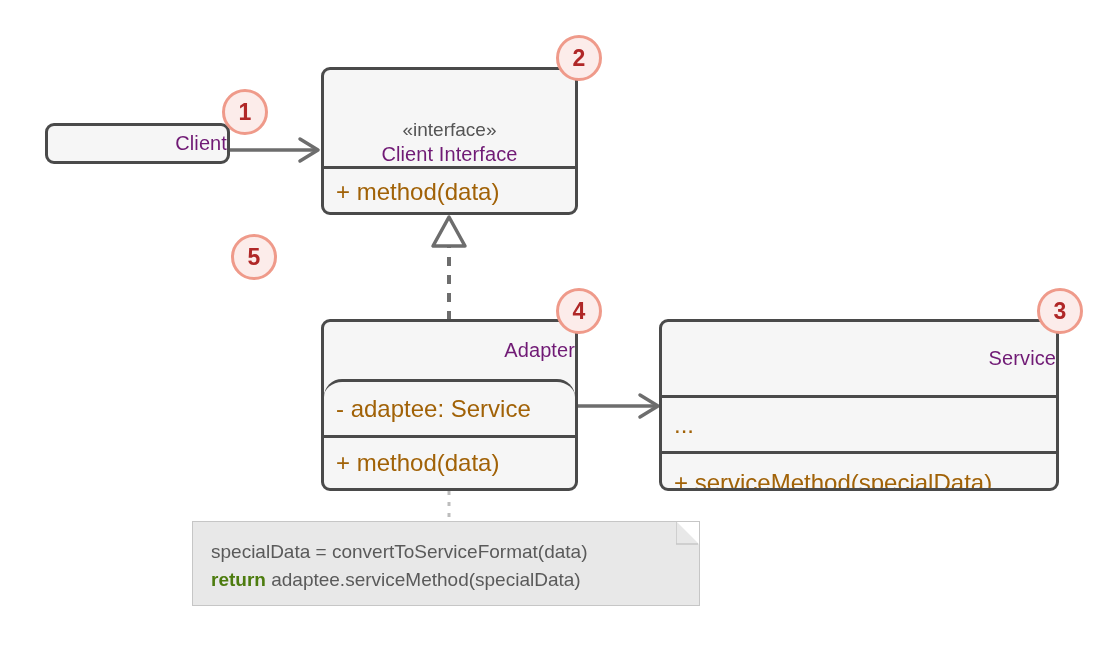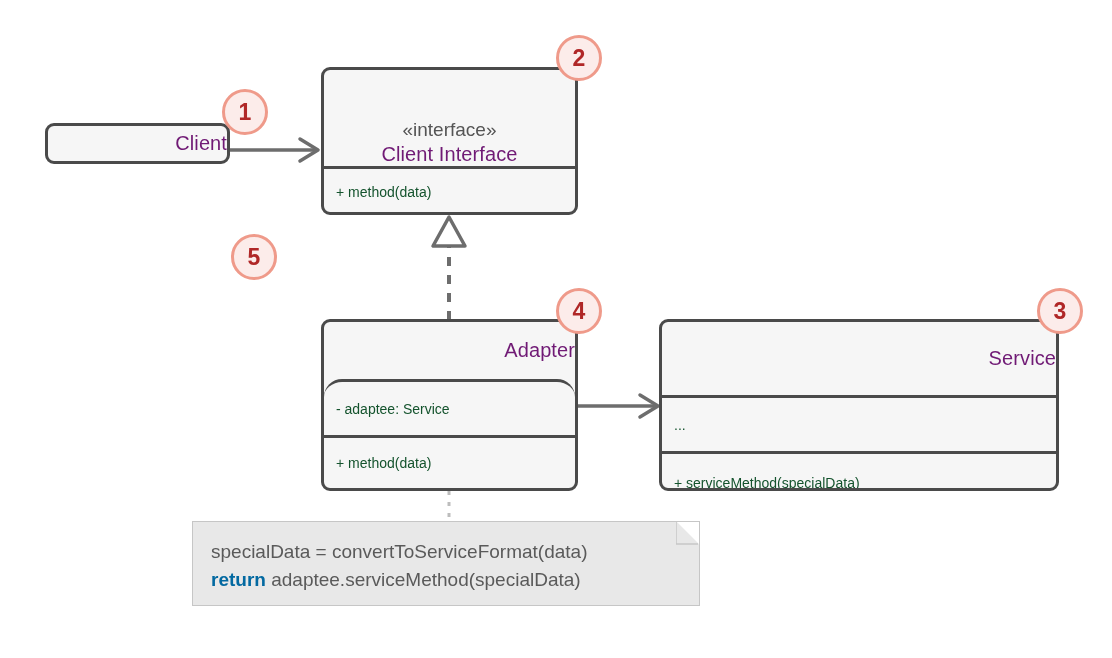--- a/index.html
+++ b/index.html
@@ -51,22 +51,22 @@
     font-size: 20px;
     color: #701a75;
     letter-spacing: 0.1px;
   }
   .stereotype-text {
     font-weight: normal;
     font-size: 19px;
     color: #555555;
   }
   .member-text {
-    font-size: 14px;
-    color: #14532d;
+    font-size: 24px;
+    color: #a16207;
     font-weight: normal;
   }
   .stacked {
     flex-direction: column;
     justify-content: center;
     gap: 2px;
   }
 
   
   .badge {
@@ -114,21 +114,21 @@
     border-left: 22px solid transparent;
     border-top: 22px solid #ffffff;
   }
   .note-body {
     padding: 16px 18px 14px 18px;
     font-size: 19px;
     color: #5a5a5a;
     line-height: 1.45;
   }
   .note-line { white-space: nowrap; }
-  .kw { font-weight: bold; color: #0369a1; }
+  .kw { font-weight: bold; color: #4d7c0f; }
 </style>
 </head>
 <body>
 
 <div id="diagram-canvas">
 
   <svg class="connector-svg" viewBox="0 0 1112 658">
 
     <g>
       <line x1="228" y1="150" x2="316" y2="150" stroke="#6d6d6d" stroke-width="3.5"></line>

